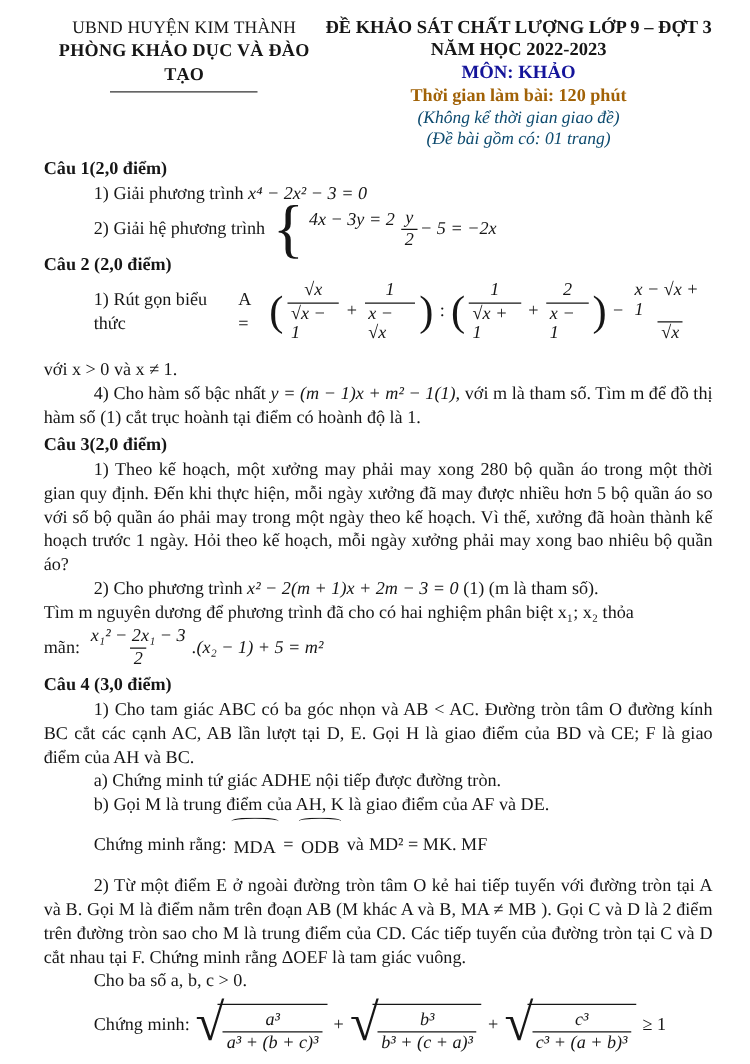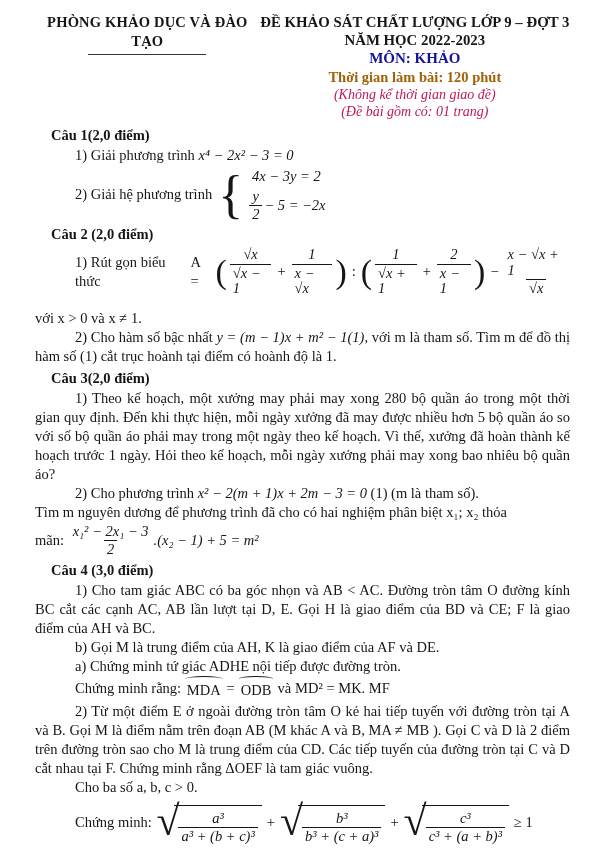--- a/index.html
+++ b/index.html
@@ -13,25 +13,25 @@
   
   .doc-header{display:flex;align-items:flex-start;}
   .hleft{width:42%;text-align:center;}
   .hright{width:58%;text-align:center;}
   .hl1{font-size:14px;letter-spacing:.2px;}
   .hl2{font-size:14.5px;font-weight:bold;letter-spacing:.2px;}
   .hrule{width:118px;border:none;border-top:1.3px solid #333;margin:3px auto 0 auto;}
   .ht1,.ht2{font-weight:bold;font-size:14.8px;line-height:18px;}
   .ht-subject{font-weight:bold;font-size:15px;line-height:19px;color:#14149a;}
   .ht-duration{font-weight:bold;font-size:14.5px;line-height:18px;color:#a16207;}
-  .ht-note{font-style:italic;font-size:14px;line-height:17px;color:#be185d;}
+  .ht-note{font-style:italic;font-size:14px;line-height:17px;color:#0c4a6e;}
 
   
   main{margin-top:6px;}
-  .qh{font-weight:bold;margin:3px 0 1px 16px;}
+  .qh{font-weight:bold;margin:3px 0 1px 0;}
   p{margin:0;text-align:justify;}
   .ind{text-indent:40px;}
   .ml{margin-left:40px;}
   .mi{font-style:italic;}
   .line{display:flex;align-items:center;flex-wrap:nowrap;}
 
   
   .frac{display:inline-flex;flex-direction:column;align-items:center;line-height:1.05;margin:0 2px;}
   .frac .num{padding:0 3px 1px 3px;}
   .frac .den{border-top:1.2px solid #161616;padding:1px 3px 0 3px;}
@@ -43,37 +43,38 @@
   
   .op{margin:0 4px;font-style:normal;}
 
   
   .rt{display:inline-flex;align-items:flex-start;margin:0 1px;}
   .rt .sym{font-size:42px;line-height:40px;font-style:normal;font-weight:400;margin-right:-5px;}
   .rt .rad{border-top:1.5px solid #161616;padding:3px 4px 0 4px;margin-top:4px;}
   .rt .frac{margin:0;}
 
   
-  .arc{position:relative;display:inline-block;font-style:normal;padding:2px 2px;margin-top:3px;}
+  .arc{position:relative;display:inline-block;font-style:normal;padding:12px 2px;margin-top:3px;}
   .arc::before{content:"";position:absolute;left:0;right:0;top:-3px;height:5px;
     border-top:1.4px solid #161616;border-radius:50% 50% 0 0;}
 
-  .sys-rows{display:flex;flex-direction:column;justify-content:center;gap:3px;text-align:center;}
+  .sys-rows{display:flex;flex-direction:row;justify-content:center;gap:3px;text-align:center;}
   .q1-sys{margin:2px 0 2px 40px;}
   .formula-row{margin:3px 0 13px 40px;}
   .q3-man{margin:2px 0 2px 0;text-align:center;}
   .q5-formula{margin:4px 0 0 40px;}
 </style>
 </head>
 <body>
 
 <div class="page">
 
   <header class="doc-header">
     <div class="hleft">
+      <div class="hl1">UBND HUYỆN KIM THÀNH</div>
       <div class="hl2">PHÒNG KHẢO DỤC VÀ ĐÀO TẠO</div>
       <hr class="hrule">
     </div>
     <div class="hright">
       <div class="ht1">ĐỀ KHẢO SÁT CHẤT LƯỢNG LỚP 9 – ĐỢT 3</div>
       <div class="ht2">NĂM HỌC 2022-2023</div>
       <div class="ht-subject">MÔN: KHẢO</div>
       <div class="ht-duration">Thời gian làm bài: 120 phút</div>
       <div class="ht-note">(Không kể thời gian giao đề)</div>
       <div class="ht-note">(Đề bài gồm có: 01 trang)</div>
@@ -129,43 +130,43 @@
             <span class="den">x − 1</span>
           </span>
         <span class="bp">)</span>
         <span class="op">−</span>
         <span class="frac mi">
             <span class="num">x − √x + 1</span>
             <span class="den">√x</span>
           </span>
       </div>
       <p>với x &gt; 0 và x ≠ 1.</p>
-      <p class="ind"><span>2) Cho hàm số bậc nhất </span><span class="mi">y = (m − 1)x + m² − 1(1),</span><span> với m là tham số. Tìm m để đồ thị hàm số (1) cắt trục hoành tại điểm có hoành độ là 1.</span></p>
+      <p class="ind"><span>4) Cho hàm số bậc nhất </span><span class="mi">y = (m − 1)x + m² − 1(1),</span><span> với m là tham số. Tìm m để đồ thị hàm số (1) cắt trục hoành tại điểm có hoành độ là 1.</span></p>
     </section>
 
     <section>
       <div class="qh">Câu 3(2,0 điểm)</div>
       <p class="ind">1) Theo kế hoạch, một xưởng may phải may xong 280 bộ quần áo trong một thời gian quy định. Đến khi thực hiện, mỗi ngày xưởng đã may được nhiều hơn 5 bộ quần áo so với số bộ quần áo phải may trong một ngày theo kế hoạch. Vì thế, xưởng đã hoàn thành kế hoạch trước 1 ngày. Hỏi theo kế hoạch, mỗi ngày xưởng phải may xong bao nhiêu bộ quần áo?</p>
       <p class="ind"><span>2) Cho phương trình </span><span class="mi">x² − 2(m + 1)x + 2m − 3 = 0</span><span> (1) (m là tham số).</span></p>
       <p>Tìm m nguyên dương để phương trình đã cho có hai nghiệm phân biệt x₁; x₂ thỏa</p>
       <div class="line q3-man">
         <span>mãn:</span>&nbsp;
         <span class="frac mi">
             <span class="num">x₁² − 2x₁ − 3</span>
             <span class="den">2</span>
           </span>
         <span class="mi">.(x₂ − 1) + 5 = m²</span>
       </div>
     </section>
 
     <section>
       <div class="qh">Câu 4 (3,0 điểm)</div>
       <p class="ind">1) Cho tam giác ABC có ba góc nhọn và AB &lt; AC. Đường tròn tâm O đường kính BC cắt các cạnh AC, AB lần lượt tại D, E. Gọi H là giao điểm của BD và CE; F là giao điểm của AH và BC.</p>
+      <p class="ml">a) Chứng minh tứ giác ADHE nội tiếp được đường tròn.</p>
       <p class="ml">b) Gọi M là trung điểm của AH, K là giao điểm của AF và DE.</p>
-      <p class="ml">a) Chứng minh tứ giác ADHE nội tiếp được đường tròn.</p>
       <div class="line ml">
         <span>Chứng minh rằng:</span>&nbsp;
         <span class="arc">MDA</span>
         <span class="op">=</span>
         <span class="arc">ODB</span>
         <span class="op">và</span>
         <span>MD² = MK. MF</span>
       </div>
       <p class="ind">2) Từ một điểm E ở ngoài đường tròn tâm O kẻ hai tiếp tuyến với đường tròn tại A và B. Gọi M là điểm nằm trên đoạn AB (M khác A và B, MA ≠ MB ). Gọi C và D là 2 điểm trên đường tròn sao cho M là trung điểm của CD. Các tiếp tuyến của đường tròn tại C và D cắt nhau tại F. Chứng minh rằng ΔOEF là tam giác vuông.</p>
     </section>

